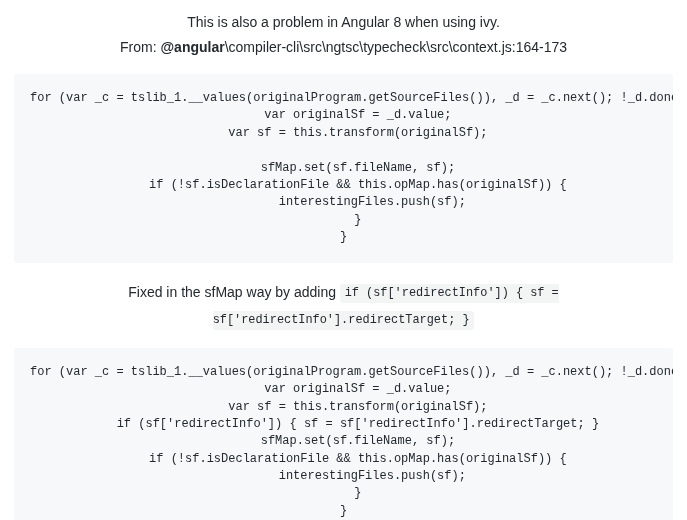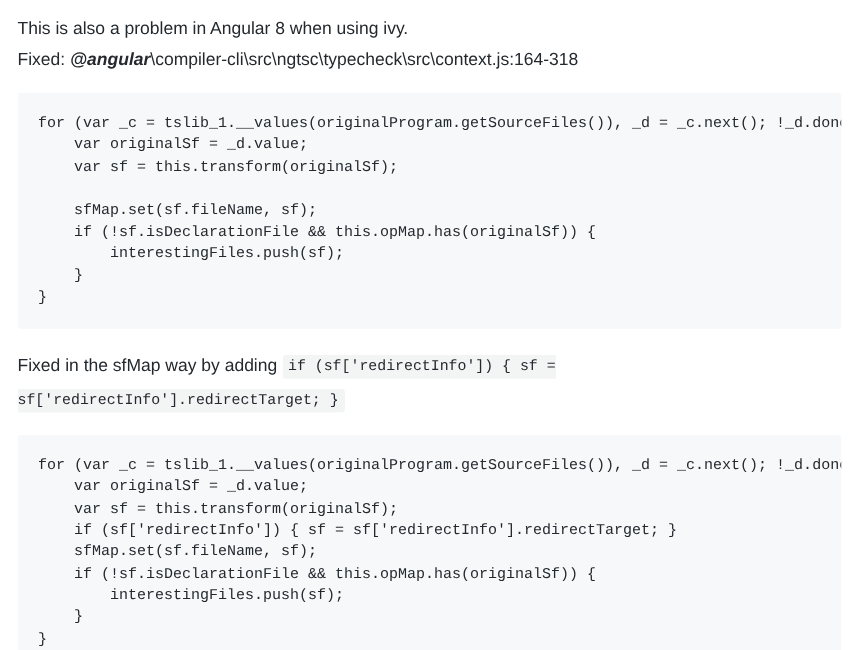--- a/index.html
+++ b/index.html
@@ -1,26 +1,26 @@
 <!DOCTYPE html>
 <html><head>
 <meta charset="utf-8">
 <style>
-  * { box-sizing: border-box; margin: 0; padding: 0; }
+  * { box-sizing: border-box; margin: 0; padding: 0; text-align: center; }
   body {
     font-family: -apple-system, BlinkMacSystemFont, "Segoe UI", Helvetica, Arial, sans-serif;
     font-size: 14px;
     line-height: 1.5;
     color: #24292e;
     background: #ffffff;
     padding: 12px 14px;
     width: 687px;
   }
   .para { margin-bottom: 4px; }
-  .para strong { font-weight: 600; font-style: italic; }
+  .para strong { font-weight: 600; }
   .codeblock {
     background: #f6f8fa;
     border-radius: 3px;
     padding: 16px;
     margin: 16px 0;
     font-family: "SFMono-Regular", Consolas, "Liberation Mono", Menlo, monospace;
     font-size: 12px;
     line-height: 1.45;
     overflow-x: auto;
     white-space: pre;
@@ -42,21 +42,21 @@
     background: rgba(27,31,35,0.05);
     border-radius: 3px;
     padding: 0.2em 0.4em;
   }
 </style>
 </head>
 <body>
 
 <p class="para">This is also a problem in Angular 8 when using ivy.</p>
 <p class="para">
-  <span>Fixed: </span><strong>@angular</strong><span>\compiler-cli\src\ngtsc\typecheck\src\context.js:164-318</span>
+  <span>From: </span><strong>@angular</strong><span>\compiler-cli\src\ngtsc\typecheck\src\context.js:164-173</span>
 </p>
 
 <pre class="codeblock scroll-shown">for (var _c = tslib_1.__values(originalProgram.getSourceFiles()), _d = _c.next(); !_d.done; _d = _c.next()) {
     var originalSf = _d.value;
     var sf = this.transform(originalSf);
 
     sfMap.set(sf.fileName, sf);
     if (!sf.isDeclarationFile &amp;&amp; this.opMap.has(originalSf)) {
         interestingFiles.push(sf);
     }

